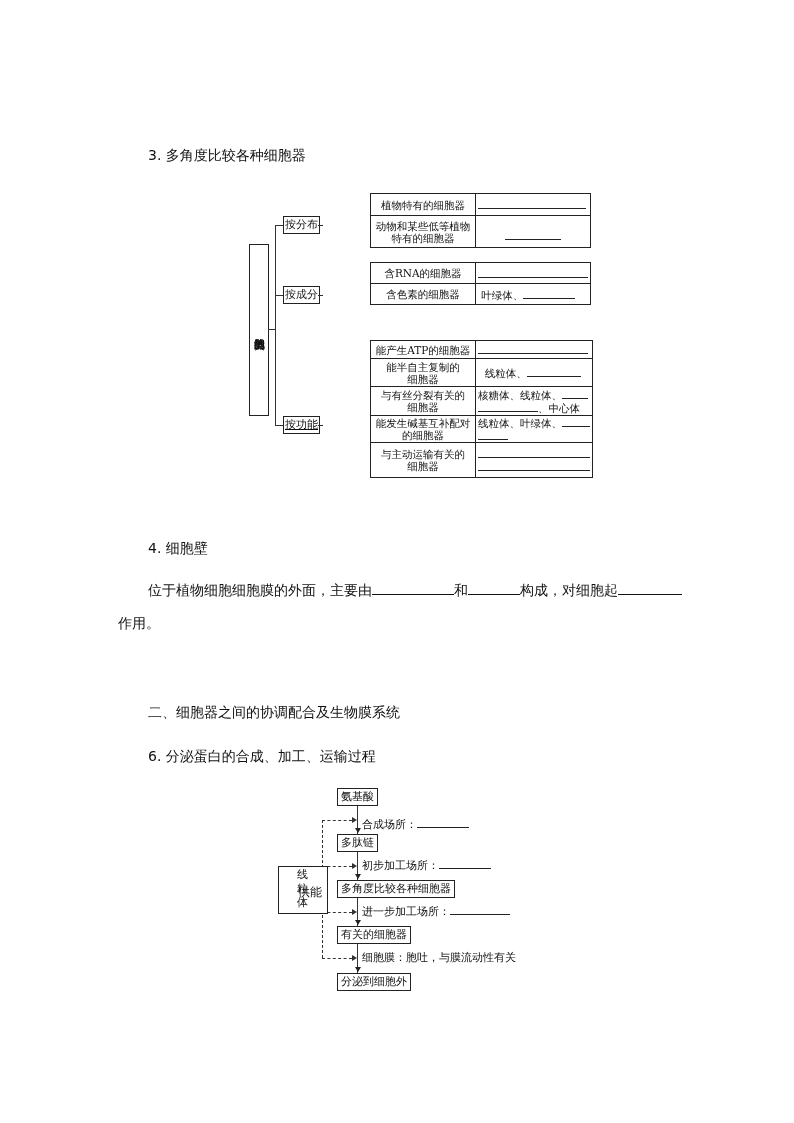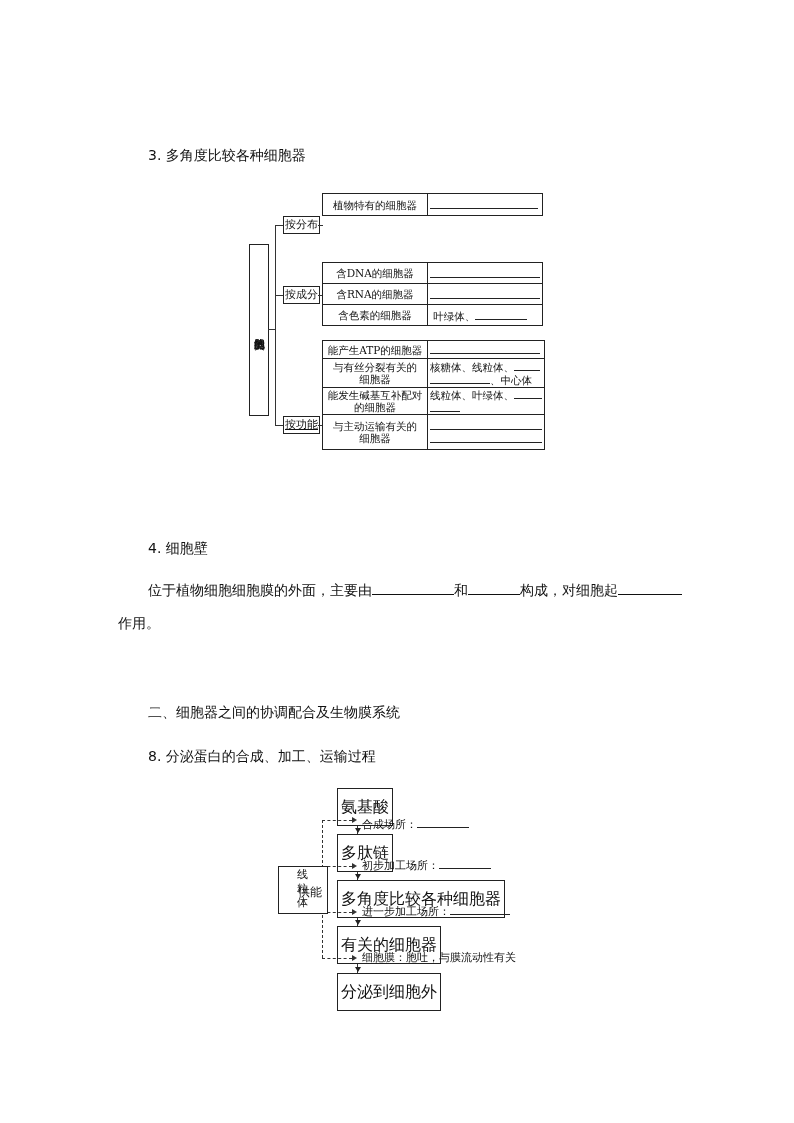--- a/index.html
+++ b/index.html
@@ -14,29 +14,29 @@
   .cls-root { position:absolute; left:249px; top:244px; width:18px; height:170px;
               border:1.3px solid #222; font-family:"DejaVu Serif","Liberation Serif",serif;
               font-size:11px; line-height:13px; text-align:center; display:flex;
               align-items:center; justify-content:center; }
   .cls-root span { writing-mode:vertical-rl; letter-spacing:0; }
   .line { position:absolute; background:#333; }
   .cat { position:absolute; border:1.3px solid #222; font-size:11px;
          font-family:"DejaVu Serif","Liberation Serif",serif; padding:0 1px;
          height:16px; line-height:16px; background:#fff; white-space:nowrap; }
   table.ct { position:absolute; border-collapse:collapse; font-family:"DejaVu Serif","Liberation Serif",serif;
-             font-size:10.5px; line-height:12px; }
+             font-size:10.5px; line-height:12px;margin-left:48px; }
   table.ct td { border:1.3px solid #222; padding:0 2px; text-align:center; vertical-align:middle; }
   table.ct td.l { width:100px; }
   table.ct td.r { width:110px; text-align:left; }
   .u { display:inline-block; border-bottom:1px solid #222; height:10px; }
 
   
   .fbox { position:absolute; border:1.3px solid #222; font-family:"DejaVu Serif","Liberation Serif",serif;
-          font-size:16px; height:16px; line-height:16px; padding:10px 3px; background:#fff; white-space:nowrap; }
+          font-size:11px; height:16px; line-height:16px; padding:0 3px; background:#fff; white-space:nowrap; }
   .flabel { position:absolute; font-family:"DejaVu Serif","Liberation Serif",serif; font-size:11px; white-space:nowrap; }
   .dash-h { position:absolute; border-top:1.2px dashed #333; height:0; }
   .dash-v { position:absolute; border-left:1.2px dashed #333; width:0; }
   .arrow-down { position:absolute; width:0; height:0; border-left:3px solid transparent; border-right:3px solid transparent; border-top:5px solid #222; }
   .arrow-right { position:absolute; width:0; height:0; border-top:3px solid transparent; border-bottom:3px solid transparent; border-left:5px solid #333; }
 </style>
 </head>
 <body>
 
 <div class="abs h" style="left:148px; top:147px;">3. 多角度比较各种细胞器</div>
@@ -59,45 +59,49 @@
   <div class="line" style="left:318px; top:225px; width:5px; height:1px;"></div>
   <div class="line" style="left:318px; top:295px; width:5px; height:1px;"></div>
   <div class="line" style="left:318px; top:425px; width:5px; height:1px;"></div>
 
   <table class="ct" style="left:322px; top:193px;">
     <tbody>
         <tr style="height:22px;">
       <td class="l">植物特有的细胞器</td>
       <td class="r"><span class="u" style="width:108px;"></span></td>
     </tr>
+    <tr style="height:32px;">
+      <td class="l">动物和某些低等植物<br>特有的细胞器</td>
+      <td class="r" style="text-align:center;"><span class="u" style="width:56px; margin-top:8px;"></span></td>
+    </tr>
   </tbody>
     </table>
 
   <table class="ct" style="left:322px; top:262px;">
     <tbody>
-        <tr style="height:21px;">
-      <td class="l">含DNA的细胞器</td>
-      <td class="r"><span class="u" style="width:110px;"></span></td>
-    </tr>
     <tr style="height:21px;">
       <td class="l">含RNA的细胞器</td>
       <td class="r"><span class="u" style="width:110px;"></span></td>
     </tr>
     <tr style="height:21px;">
       <td class="l">含色素的细胞器</td>
       <td class="r">&nbsp;<span>叶绿体、</span><span class="u" style="width:52px;"></span></td>
     </tr>
   </tbody>
     </table>
 
   <table class="ct" style="left:322px; top:340px;">
     <tbody>
         <tr style="height:18px;">
       <td class="l">能产生ATP的细胞器</td>
       <td class="r"><span class="u" style="width:110px;"></span></td>
+    </tr>
+    <tr style="height:28px;">
+      <td class="l">能半自主复制的<br>细胞器</td>
+      <td class="r">&nbsp;&nbsp;<span>线粒体、</span><span class="u" style="width:54px;"></span></td>
     </tr>
     <tr style="height:29px;">
       <td class="l">与有丝分裂有关的<br>细胞器</td>
       <td class="r"><span>核糖体、线粒体、</span><span class="u" style="width:26px;"></span><br><span class="u" style="width:60px;"></span><span>、中心体</span></td>
     </tr>
     <tr style="height:27px;">
       <td class="l">能发生碱基互补配对<br>的细胞器</td>
       <td class="r"><span>线粒体、叶绿体、</span><span class="u" style="width:28px;"></span><br><span class="u" style="width:30px;"></span></td>
     </tr>
     <tr style="height:35px;">
@@ -108,21 +112,21 @@
     </table>
 </div>
 
 <div class="abs h" style="left:148px; top:540px;">4. 细胞壁</div>
 <div class="abs para" style="left:148px; top:582px;">
   <span>位于植物细胞细胞膜的外面，主要由</span><span class="blank" style="width:82px;"></span><span>和</span><span class="blank" style="width:52px;"></span><span>构成，对细胞起</span><span class="blank" style="width:64px;"></span>
 </div>
 <div class="abs para" style="left:118px; top:615px;">作用。</div>
 
 <div class="abs h" style="left:148px; top:704px;">二、细胞器之间的协调配合及生物膜系统</div>
-<div class="abs h" style="left:148px; top:748px;">8. 分泌蛋白的合成、加工、运输过程</div>
+<div class="abs h" style="left:148px; top:748px;">6. 分泌蛋白的合成、加工、运输过程</div>
 
 <div>
 
   <div class="line" style="left:357px; top:805px; width:1px; height:168px;"></div>
 
   <div class="fbox" style="left:337px; top:788px;">氨基酸</div>
   <div class="arrow-down" style="left:355px; top:828px;"></div>
   <div class="fbox" style="left:337px; top:834px;">多肽链</div>
   <div class="arrow-down" style="left:355px; top:874px;"></div>
   <div class="fbox" style="left:337px; top:880px;">多角度比较各种细胞器</div>

